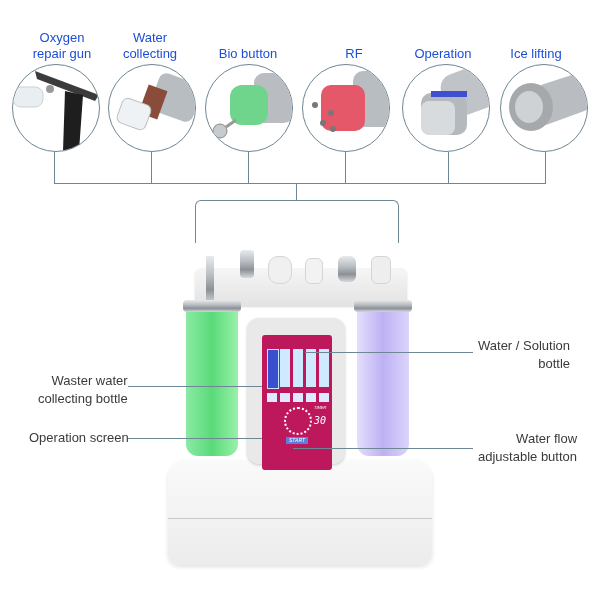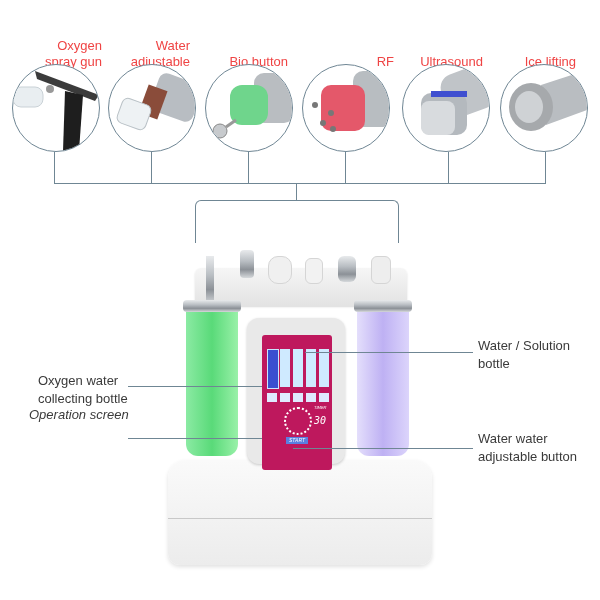--- a/index.html
+++ b/index.html
@@ -1,37 +1,37 @@
 <!DOCTYPE html>
 <html><head>
 <meta charset="utf-8">
 <style>
   html,body{margin:0;padding:0;background:#fff;}
   body{width:600px;height:600px;position:relative;overflow:hidden;font-family:"Liberation Sans",sans-serif;color:#333;}
   .abs{position:absolute;}
-  .label{position:absolute;font-size:13px;line-height:16px;color:#ef4444;text-align:right;white-space:nowrap;margin-top:8px;}
+  .label{position:absolute;font-size:13px;line-height:16px;color:#1d4ed8;text-align:center;white-space:nowrap;}
   .circle{position:absolute;width:86px;height:86px;border-radius:50%;border:1.5px solid #6f8694;background:#fff;overflow:hidden;}
   .line{position:absolute;background:#6f8694;}
-  .callout{position:absolute;font-size:13px;line-height:18px;color:#3a3a3a;text-align:left;}
+  .callout{position:absolute;font-size:13px;line-height:18px;color:#3a3a3a;text-align:right;}
   .metal{background:linear-gradient(180deg,#e8eaec 0%,#b9bec3 40%,#8c9197 70%,#d6d9dc 100%);}
 </style>
 </head>
 <body>
 
 <div class="label" style="left:22px;top:30px;width:80px;">
   <div>Oxygen</div>
-  <div>spray gun</div>
+  <div>repair gun</div>
 </div>
 <div class="label" style="left:110px;top:30px;width:80px;">
   <div>Water</div>
-  <div>adjustable</div>
+  <div>collecting</div>
 </div>
 <div class="label" style="left:208px;top:46px;width:80px;">Bio button</div>
 <div class="label" style="left:314px;top:46px;width:80px;">RF</div>
-<div class="label" style="left:403px;top:46px;width:80px;">Ultrasound</div>
+<div class="label" style="left:403px;top:46px;width:80px;">Operation</div>
 <div class="label" style="left:496px;top:46px;width:80px;">Ice lifting</div>
 
 <div class="circle" style="left:12px;top:64px;">
   <svg width="86" height="86" viewBox="0 0 86 86">
     <rect x="0" y="22" width="30" height="20" rx="8" fill="#e9eef1" stroke="#c9d1d6"></rect>
     <path d="M22 6 L86 30 L82 36 L24 14 Z" fill="#3b3b3b"></path>
     <path d="M52 26 L70 30 L66 86 L50 86 Z" fill="#1e1e1e"></path>
     <circle cx="37" cy="24" r="4" fill="#999"></circle>
   </svg>
 </div>
@@ -114,19 +114,19 @@
   <div class="abs" style="left:52px;top:70px;font-size:4px;color:#fff;">TIMER</div>
   <div class="abs" style="left:52px;top:80px;font-size:10px;color:#fff;font-family:'DejaVu Sans Mono',monospace;">30</div>
   <div class="abs" style="left:24px;top:102px;width:22px;height:7px;font-size:5px;line-height:7px;text-align:center;color:#fff;background:#5a7fe0;">START</div>
 </div>
 
 <div class="line" style="left:128px;top:386px;width:134px;height:1px;"></div>
 <div class="line" style="left:128px;top:438px;width:134px;height:1px;"></div>
 <div class="line" style="left:305px;top:352px;width:168px;height:1px;"></div>
 <div class="line" style="left:293px;top:448px;width:180px;height:1px;"></div>
 
-<div class="callout" style="left:38px;top:372px;white-space:pre-line;">Oxygen water
+<div class="callout" style="left:38px;top:372px;white-space:pre-line;">Waster water
 collecting bottle</div>
-<div class="callout" style="left:29px;top:406px;font-style:italic;">Operation screen</div>
+<div class="callout" style="left:29px;top:429px;">Operation screen</div>
 <div class="callout" style="left:478px;top:337px;white-space:pre-line;">Water / Solution
 bottle</div>
-<div class="callout" style="left:478px;top:430px;white-space:pre-line;">Water water
+<div class="callout" style="left:478px;top:430px;white-space:pre-line;">Water flow
 adjustable button</div>
 
 </body></html>

